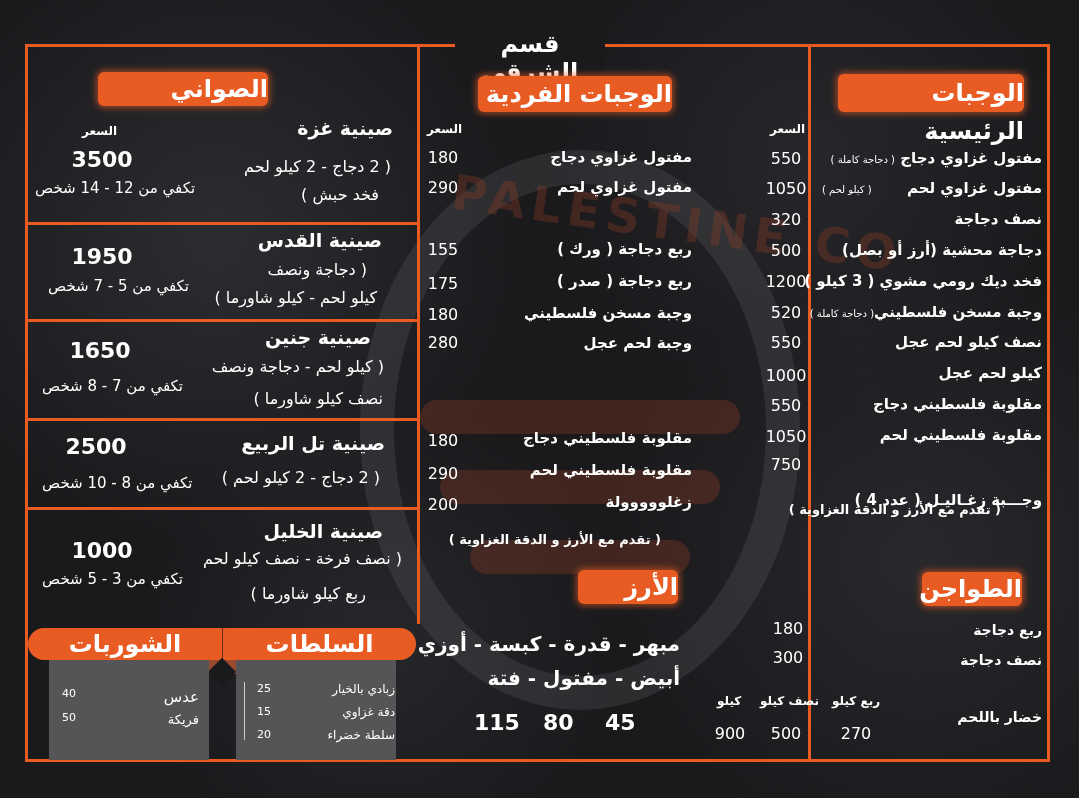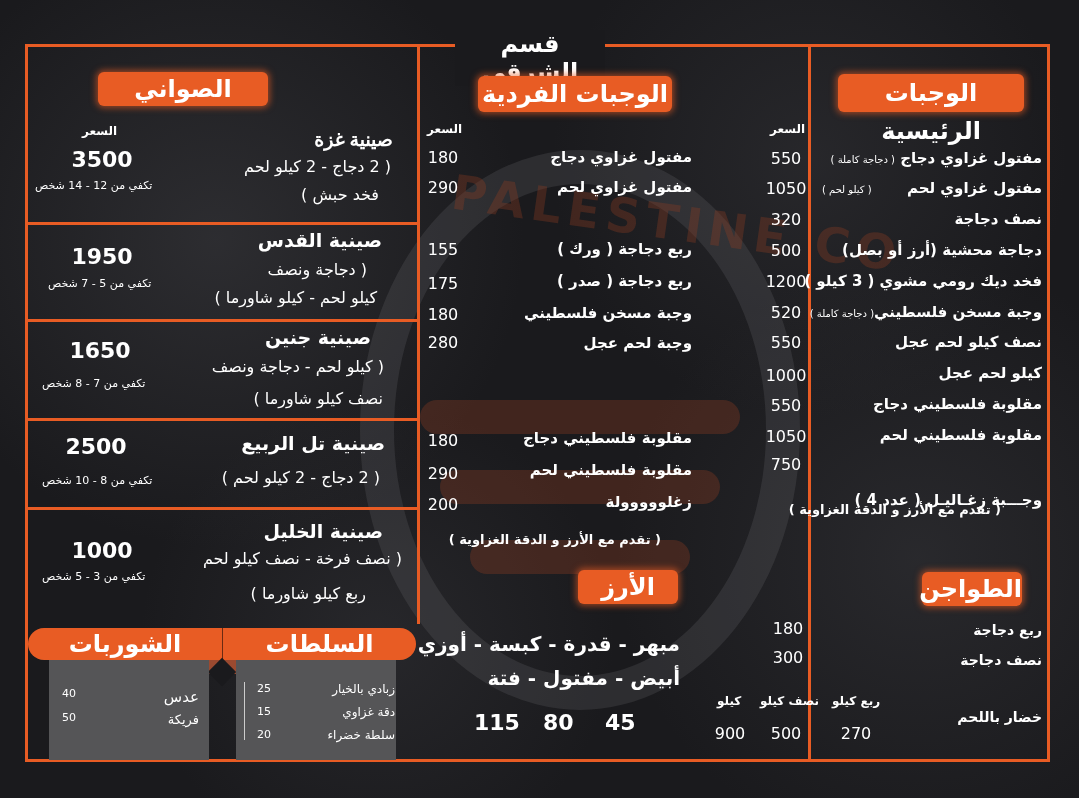--- a/index.html
+++ b/index.html
@@ -40,35 +40,35 @@
     position: absolute; left: 25px; top: 44px; width: 1025px; height: 718px;
     border: 3px solid #e85c24;
   }
   .frame-title {
     position: absolute; left: 455px; top: 30px; width: 150px; text-align: center;
     background: #1a1a1d; font-size: 24px; font-weight: bold; padding: 0 6px;
     direction: rtl;
   }
   .brush {
     position: absolute; background: #e85c24; color: #fff; font-weight: bold;
-    font-size: 24px; text-align: center; border-radius: 6px;
+    font-size: 24px; border-radius: 6px;
     box-shadow: 0 0 6px 2px rgba(232,92,36,0.6);
     direction: rtl;
   }
   .price-head { position: absolute; font-size: 12px; font-weight: bold; direction: rtl; }
   .row-name { position: absolute; font-size: 15px; font-weight: bold; direction: rtl; white-space: nowrap; }
   .row-price { position: absolute; font-size: 16px; text-align: center; width: 60px; }
   .small-note { font-size: 10px; font-weight: normal; }
   .note { position: absolute; font-size: 13px; font-weight: bold; direction: rtl; white-space: nowrap; }
   .vline { position: absolute; background: #e85c24; }
   .hline { position: absolute; background: #e85c24; height: 3px; }
   .tray-name { position: absolute; font-size: 19px; font-weight: bold; direction: rtl; white-space: nowrap; }
   .tray-desc { position: absolute; font-size: 16px; direction: rtl; white-space: nowrap; }
   .tray-price { position: absolute; font-size: 22px; font-weight: bold; width: 120px; text-align: center; }
-  .tray-serves { position: absolute; font-size: 11px; direction: rtl; white-space: nowrap; }
+  .tray-serves { position: absolute; font-size: 15px; direction: rtl; white-space: nowrap; }
   .pill {
     position: absolute; top: 628px; height: 32px; background: #e85c24;
     font-size: 24px; font-weight: bold; text-align: center; direction: rtl; line-height: 32px;
   }
   .grey-box { position: absolute; top: 660px; height: 100px; background: #555557; }
   .small-row { position: absolute; font-size: 12px; direction: rtl; white-space: nowrap; }
   .small-price { position: absolute; font-size: 11px; }
   .rice-line { position: absolute; font-size: 20px; font-weight: bold; direction: rtl; white-space: nowrap; text-align: center; }
   .rice-price { position: absolute; font-size: 22px; font-weight: bold; }
 </style>
@@ -171,21 +171,21 @@
 <div class="brush" style="left:578px;top:570px;width:100px;height:34px;line-height:34px;">الأرز</div>
 <div class="rice-line" style="left:440px;top:632px;width:240px;">مبهر - قدرة - كبسة - أوزي</div>
 <div class="rice-line" style="left:440px;top:666px;width:240px;text-align:right;">أبيض - مفتول - فتة</div>
 <div class="rice-price" style="left:605px;top:710px;">45</div>
 <div class="rice-price" style="left:543px;top:710px;">80</div>
 <div class="rice-price" style="left:474px;top:710px;">115</div>
 
 <div class="brush" style="left:98px;top:72px;width:170px;height:34px;line-height:34px;">الصواني</div>
 <div class="price-head" style="left:82px;top:124px;">السعر</div>
 
-<div class="tray-name" style="right:686px;top:128px;font-family:Liberation Serif, serif;">صينية غزة</div>
+<div class="tray-name" style="right:686px;top:117px;">صينية غزة</div>
 <div class="tray-desc" style="right:688px;top:157px;">( 2 دجاج - 2 كيلو لحم</div>
 <div class="tray-desc" style="right:700px;top:185px;">فخد حبش )</div>
 <div class="tray-price" style="left:42px;top:147px;">3500</div>
 <div class="tray-serves" style="left:35px;top:179px;">تكفي من 12 - 14 شخص</div>
 
 <div class="tray-name" style="right:697px;top:229px;">صينية القدس</div>
 <div class="tray-desc" style="right:712px;top:260px;">( دجاجة ونصف</div>
 <div class="tray-desc" style="right:702px;top:288px;">كيلو لحم - كيلو شاورما )</div>
 <div class="tray-price" style="left:42px;top:244px;">1950</div>
 <div class="tray-serves" style="left:48px;top:277px;">تكفي من 5 - 7 شخص</div>

